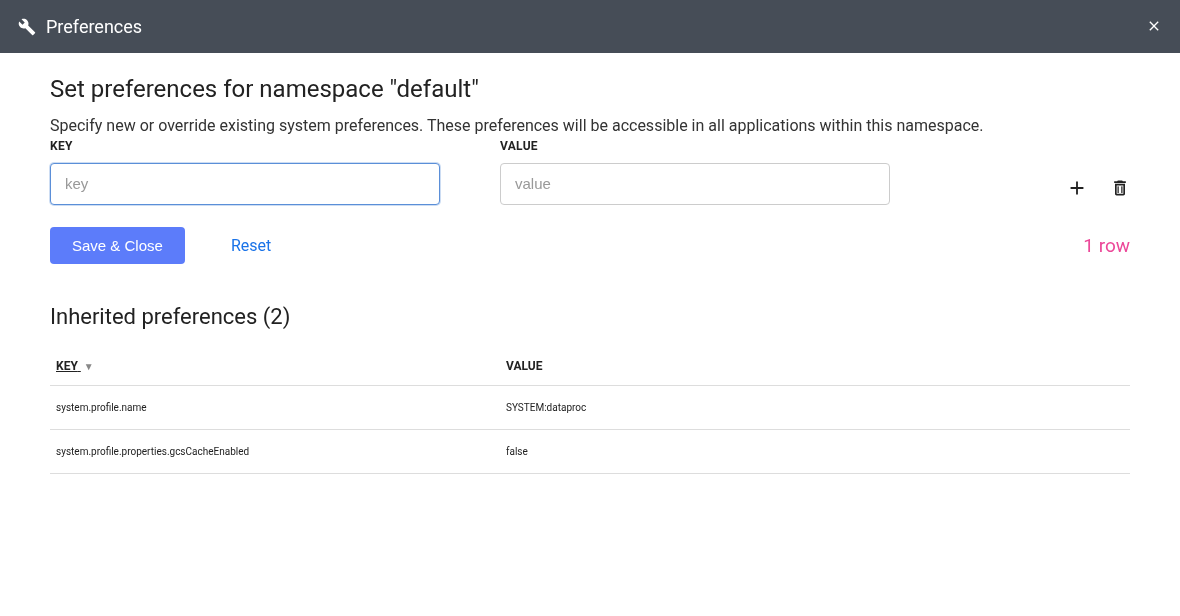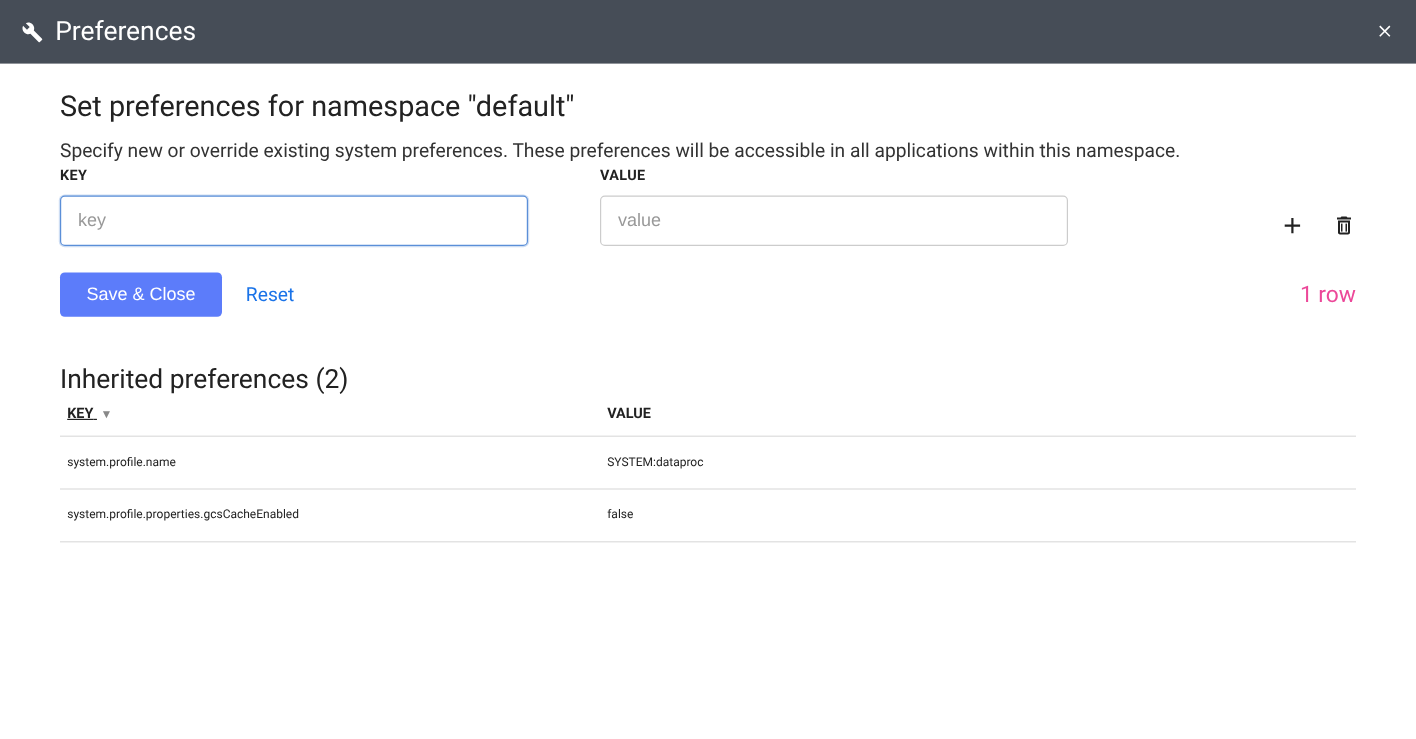--- a/index.html
+++ b/index.html
@@ -13,21 +13,21 @@
       font-size: 14px;
       color: #222;
     }
     .header-bar {
       background: #464d57;
       color: #ffffff;
       height: 53px;
       display: flex;
       align-items: center;
       padding: 0 18px;
-      font-size: 22px;
+      font-size: 18px;
     }
     .header-bar .wrench-icon {
       margin-right: 10px;
       display: inline-flex;
     }
     .header-bar .title {
       flex: 1;
       font-weight: 400;
     }
     .header-bar .close-icon {
@@ -112,31 +112,32 @@
       color: #fff;
       border: none;
       border-radius: 4px;
       padding: 10px 22px;
       font-size: 15px;
       cursor: pointer;
     }
     .reset-link {
       color: #1a73e8;
       font-size: 16px;
-      margin-left: 20px;
+      margin-left: 46px;
       cursor: pointer;
     }
     .row-count {
       margin-left: auto;
       color: #ec4899;
       font-size: 19px;
     }
     .section-title {
       font-size: 22px;
       font-weight: 400;
+      margin-bottom: 22px;
     }
     .inherited-table {
       width: 100%;
       border-collapse: collapse;
     }
     .inherited-table thead th {
       text-align: left;
       font-size: 12px;
       font-weight: 700;
       text-transform: uppercase;

